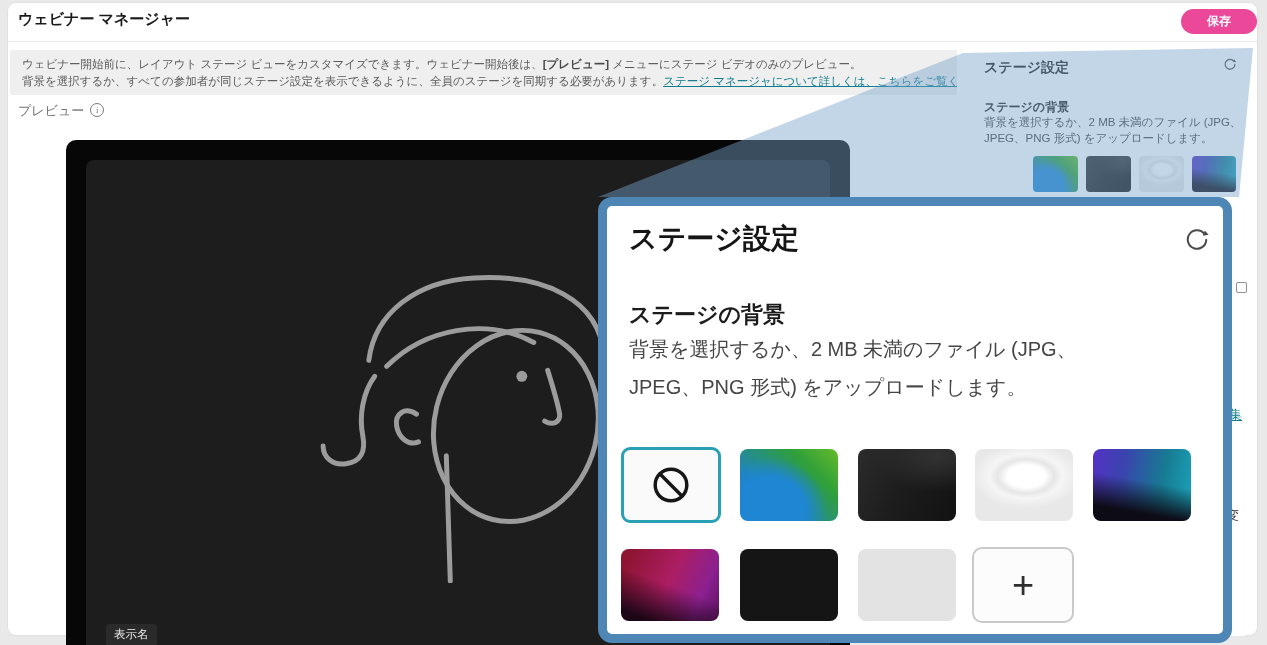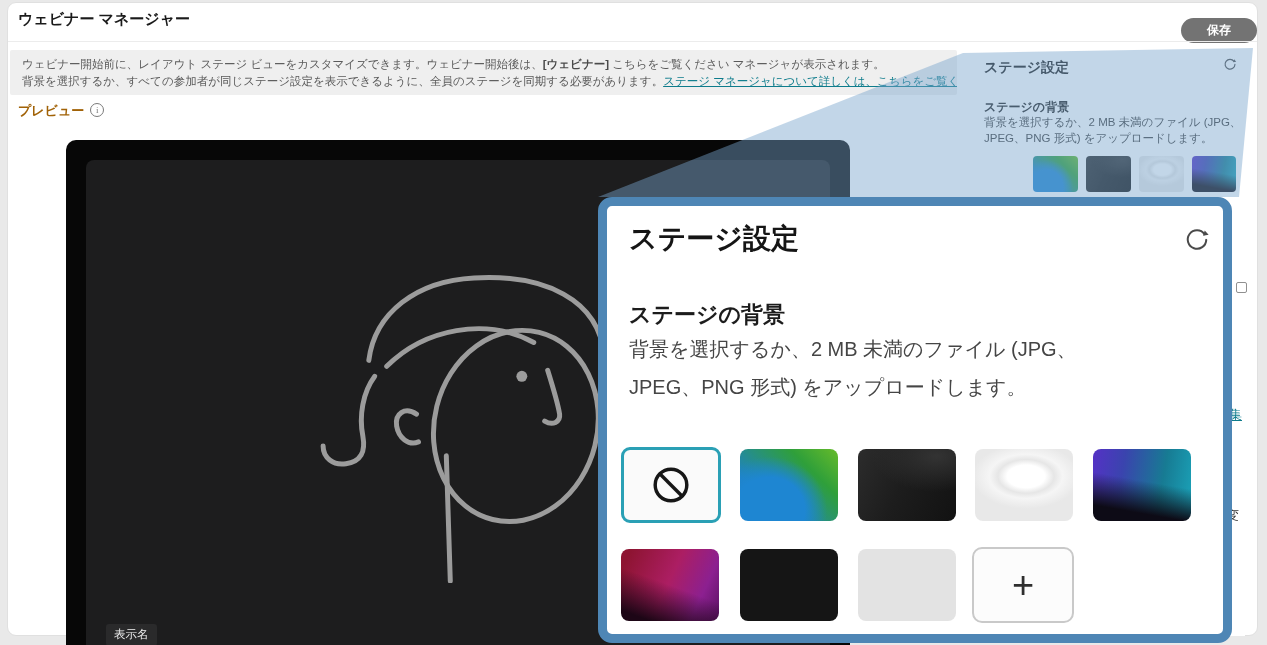--- a/index.html
+++ b/index.html
@@ -3,30 +3,30 @@
 <meta charset="utf-8">
 <style>
   html,body{margin:0;padding:0;}
   body{font-family:"Liberation Sans","DejaVu Sans",sans-serif;}
   .root{position:relative;width:1267px;height:645px;background:#e9e9e9;overflow:hidden;}
   .page{position:absolute;left:7px;top:2px;width:1251px;height:634px;background:#ffffff;border-radius:9px;border:1px solid #e0e0e0;box-sizing:border-box;}
   .abs{position:absolute;white-space:nowrap;}
 
   
   .hdr-title{left:18px;top:10px;font-size:15px;font-weight:bold;color:#1a1a1a;}
-  .save-btn{left:1181px;top:18px;width:76px;height:25px;background:#737373;color:#fff;border:none;border-radius:13px;font-size:12px;font-weight:bold;font-family:inherit;cursor:pointer;line-height:25px;text-align:center;padding:0;}
+  .save-btn{left:1181px;top:9px;width:76px;height:25px;background:#ec4899;color:#fff;border:none;border-radius:13px;font-size:12px;font-weight:bold;font-family:inherit;cursor:pointer;line-height:25px;text-align:center;padding:0;}
   .hdr-line{left:8px;top:41px;width:1249px;height:1px;background:#ececec;}
 
   
   .notice{left:10px;top:50px;width:947px;height:45px;background:#efefef;border-radius:2px;box-sizing:border-box;padding:6px 12px;font-size:11.5px;color:#5a5a5a;line-height:16.5px;white-space:nowrap;overflow:hidden;}
   .notice b{color:#4a4a4a;}
   .notice a{color:#0e7c8c;text-decoration:underline;cursor:pointer;}
 
   
-  .pv-label{left:18px;top:102px;font-size:13px;font-weight:bold;color:#a16207;text-align:right;}
+  .pv-label{left:18px;top:102px;font-size:13px;font-weight:normal;color:#737373;text-align:right;}
   .info-i{display:inline-block;width:12px;height:12px;border:1px solid #7a7a7a;border-radius:50%;margin-left:6px;vertical-align:-2px;position:relative;}
   .info-i::after{content:"i";position:absolute;left:0;top:0;width:12px;line-height:12px;text-align:center;font-size:9px;font-weight:normal;color:#7a7a7a;font-family:"Liberation Serif",serif;}
   .pv-box{left:66px;top:140px;width:784px;height:548px;background:#070707;border-radius:10px;z-index:1;}
   .pv-inner{position:absolute;left:20px;top:20px;right:20px;bottom:20px;background:#1d1d1e;border-radius:8px;}
   .pv-avatar{position:absolute;left:230px;top:105px;width:360px;height:318px;}
   .pv-chip{position:absolute;left:20px;bottom:22px;background:#2a2a2b;color:#f2f2f2;font-size:11.5px;padding:3px 8px 4px 8px;border-radius:3px;white-space:nowrap;}
 
   
   .radio{width:15px;height:15px;border-radius:50%;box-sizing:border-box;}
   .radio.sel{left:287px;top:600px;border:4.5px solid #0a7dbe;background:#fff;}
@@ -83,21 +83,21 @@
 <body>
 
 <div class="root">
   <div class="page abs"></div>
 
   <div class="abs hdr-title">ウェビナー マネージャー</div>
   <button class="abs save-btn">保存</button>
   <div class="abs hdr-line"></div>
 
   <div class="abs notice">
-    <div><span>ウェビナー開始前に、レイアウト ステージ ビューをカスタマイズできます。ウェビナー開始後は、</span><b>[ウェビナー]</b><span> こちらをご覧ください マネージャが表示されます。</span></div>
+    <div><span>ウェビナー開始前に、レイアウト ステージ ビューをカスタマイズできます。ウェビナー開始後は、</span><b>[プレビュー]</b><span> メニューにステージ ビデオのみのプレビュー。</span></div>
     <div><span>背景を選択するか、すべての参加者が同じステージ設定を表示できるように、全員のステージを同期する必要があります。</span><a>ステージ マネージャについて詳しくは、こちらをご覧ください。</a></div>
   </div>
 
   <div class="abs pv-label"><span>プレビュー</span><span class="info-i"></span></div>
 
   <div class="abs pv-box">
     <div class="pv-inner">
       <svg class="pv-avatar" viewBox="0 0 360 320" fill="none" stroke="#9c9c9c" stroke-width="5" stroke-linecap="round">
         <path d="M52,96 C58,48 100,16 158,13 C228,9 284,34 289,92 C291,116 288,132 283,142"></path>
         <path d="M70,102 C108,64 170,52 218,78"></path>

